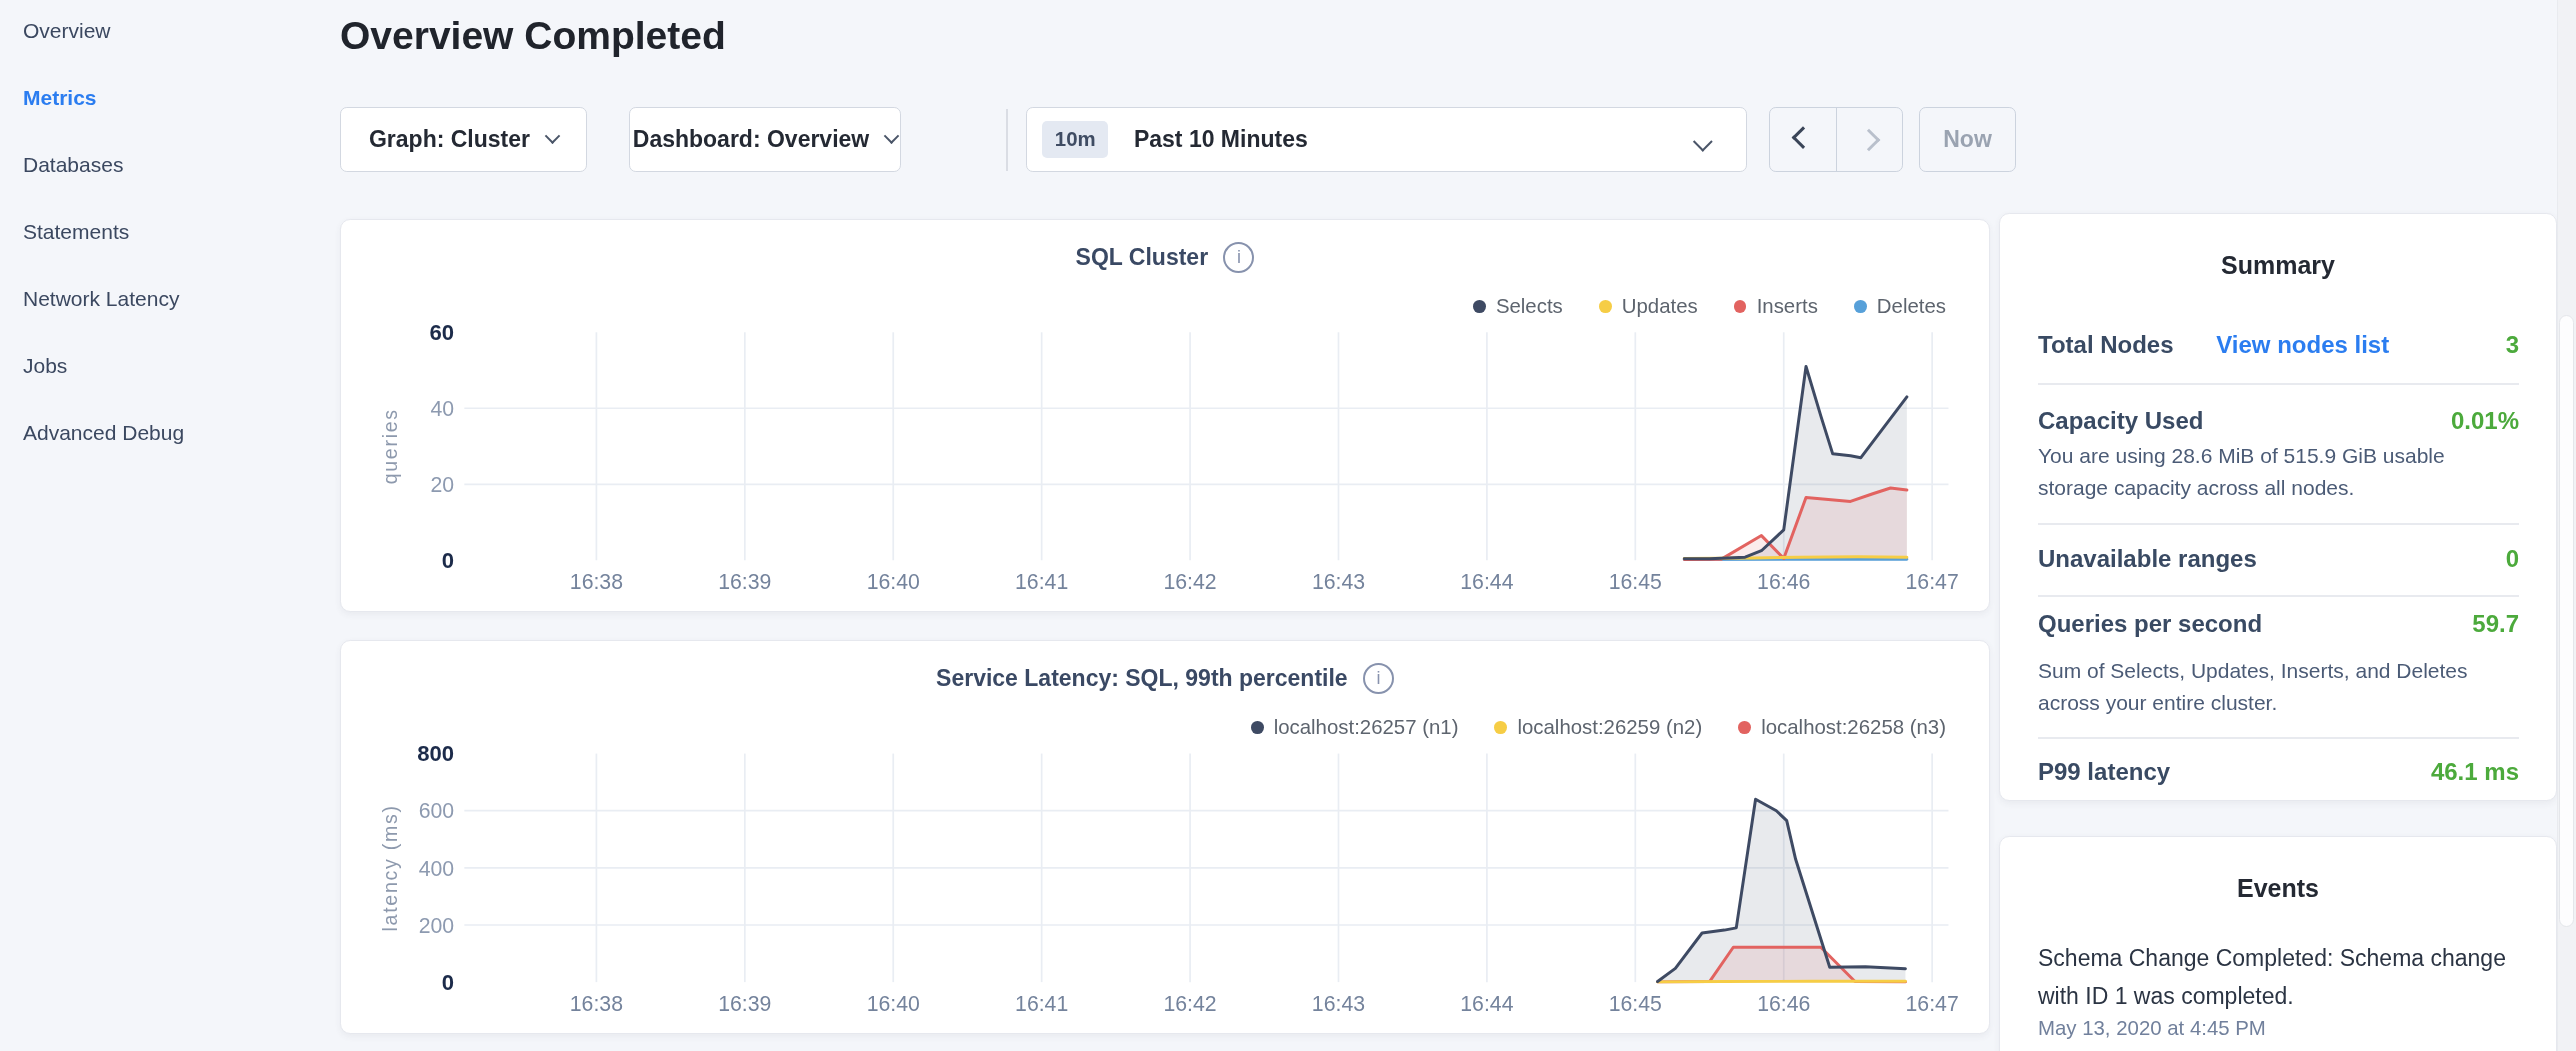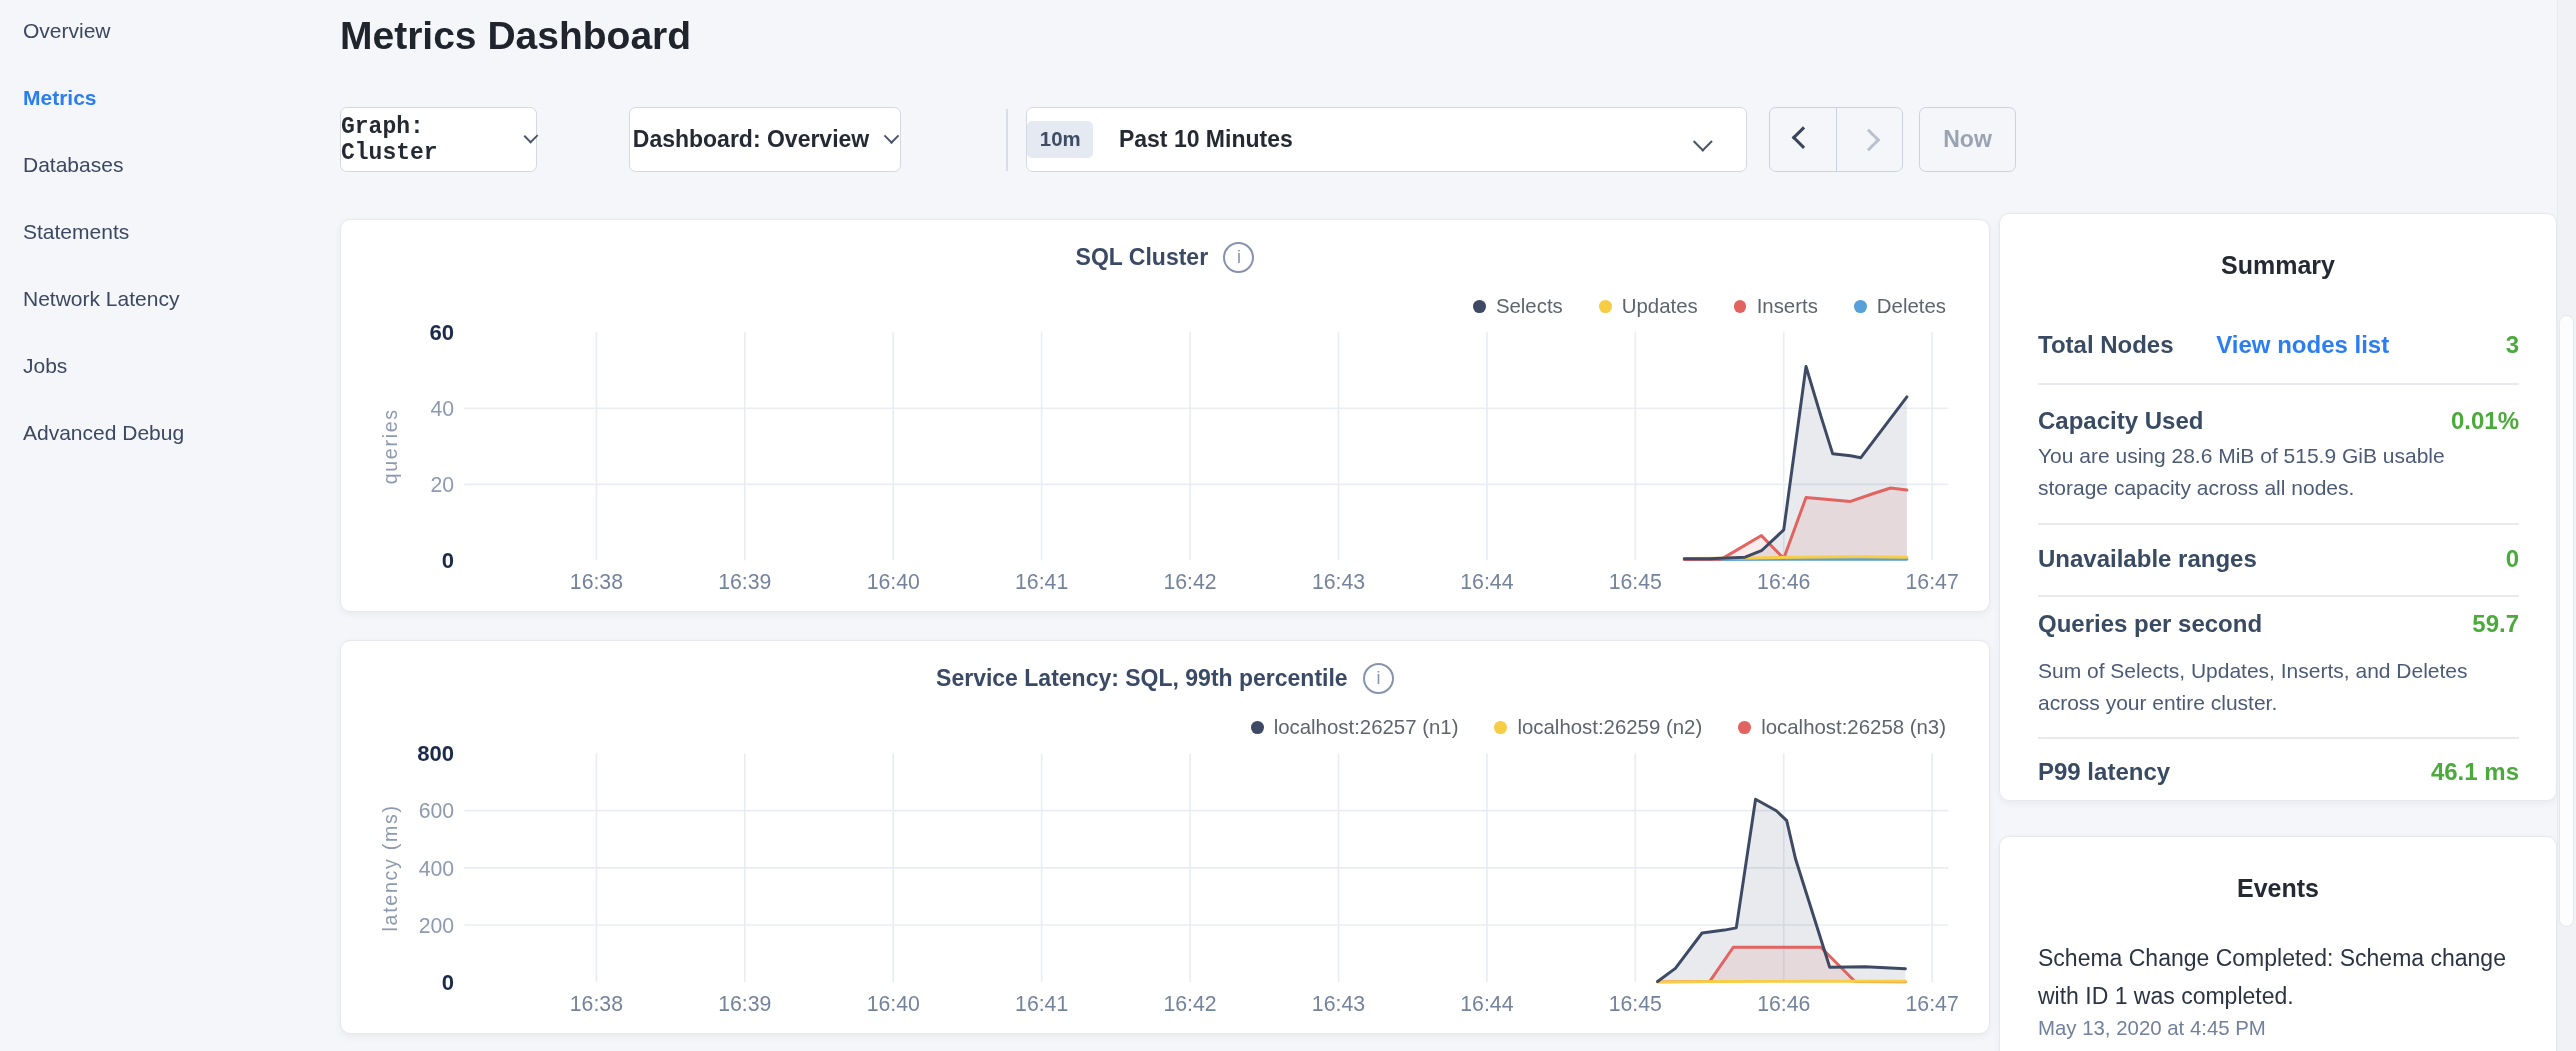--- a/index.html
+++ b/index.html
@@ -30,21 +30,21 @@
   .chev { display:inline-block; border-right:2.1px solid #4a5568; border-bottom:2.1px solid #4a5568; }
   .chev.sm { width:11px; height:11px; transform:translateY(-3.4px) rotate(45deg); }
   .chev.md { width:13.6px; height:13.6px; transform:translateY(-4.3px) rotate(45deg); }
   .toolbar-divider { position:absolute; left:1006px; top:109px; width:1.7px; height:62px; background:#dadde4; }
   .time-window {
     position:absolute; left:1026px; top:107px; width:721px; height:65px;
     background:#fff; border:1.7px solid #d3d8e1; border-radius:6.8px;
     display:flex; align-items:center; cursor:pointer;
   }
   .time-badge {
-    margin-left:0; background:#e4e9f2; border-radius:5.1px; padding:6.8px 12.8px;
+    margin-left:15px; background:#e4e9f2; border-radius:5.1px; padding:6.8px 12.8px;
     font-size:20.4px; font-weight:bold; color:#3f4c63;
   }
   .time-label { margin-left:25.5px; font-size:23px; font-weight:bold; color:#242933; }
   .time-window .chev.md { position:absolute; right:36px; top:31px; }
   .range-arrows {
     position:absolute; left:1769px; top:107px; width:134px; height:65px;
     border:1.7px solid #ccd3de; border-radius:6.8px; display:flex;
   }
   .range-arrows .arrow-cell { flex:1; display:flex; align-items:center; justify-content:center; cursor:pointer; }
   .range-arrows .arrow-cell + .arrow-cell { border-left:1.7px solid #ccd3de; }
@@ -98,23 +98,23 @@
 <nav class="sidebar">
   <a class="nav-item">Overview</a>
   <a class="nav-item active">Metrics</a>
   <a class="nav-item">Databases</a>
   <a class="nav-item">Statements</a>
   <a class="nav-item">Network Latency</a>
   <a class="nav-item">Jobs</a>
   <a class="nav-item">Advanced Debug</a>
 </nav>
 
-<h1 class="page-title">Metrics Dashboard</h1>
-
-<div class="toolbar-btn" style="left:340px; width:197px;font-family:Liberation Mono, monospace;">
+<h1 class="page-title">Overview Completed</h1>
+
+<div class="toolbar-btn" style="left:340px; width:247px;">
   <span>Graph: Cluster</span>
   <span class="chev sm"></span>
 </div>
 <div class="toolbar-btn" style="left:629px; width:272px;">
   <span>Dashboard: Overview</span>
   <span class="chev sm"></span>
 </div>
 <div class="toolbar-divider"></div>
 <div class="time-window">
   <span class="time-badge">10m</span>

